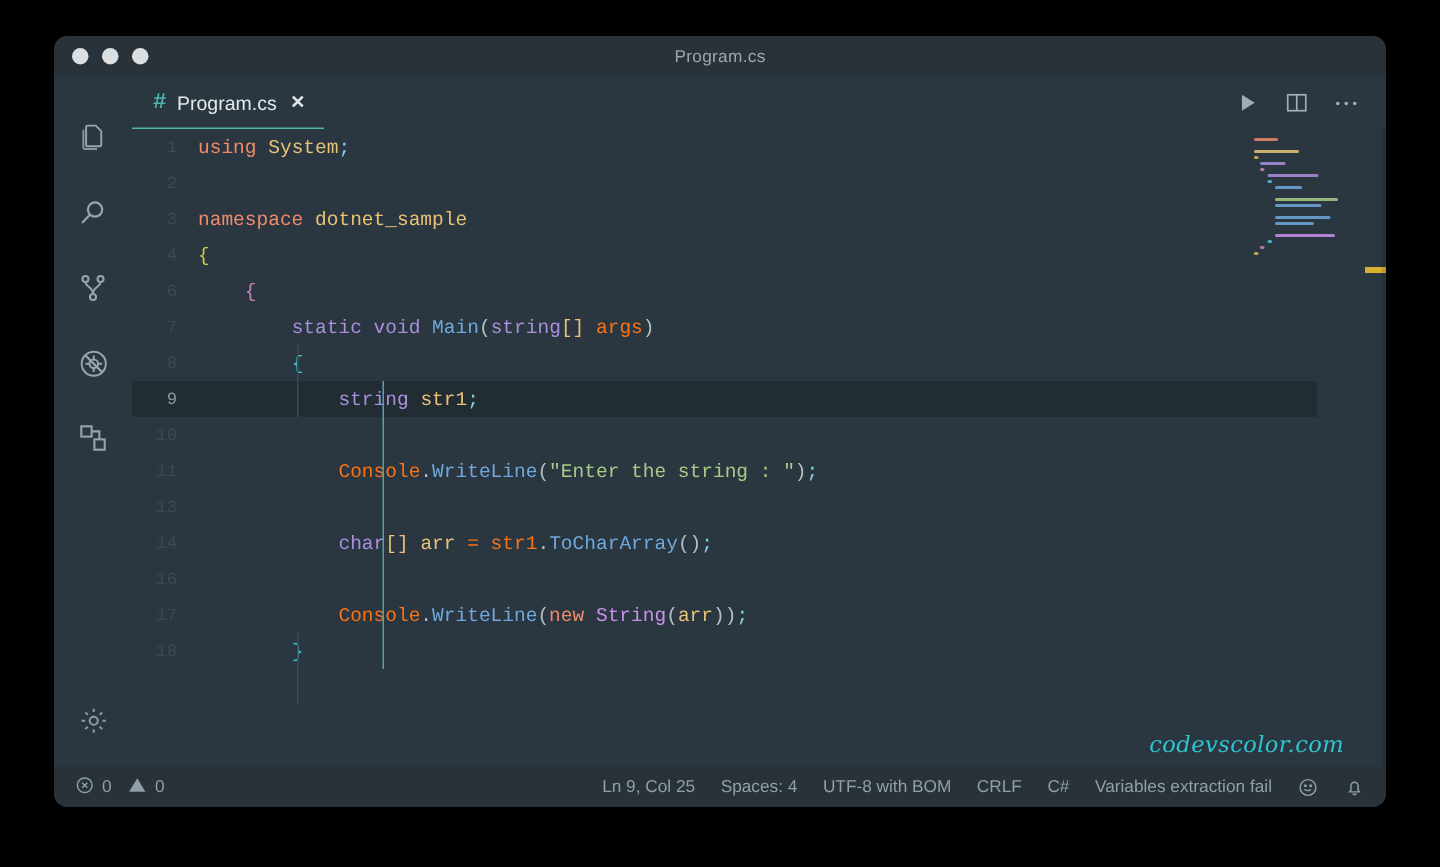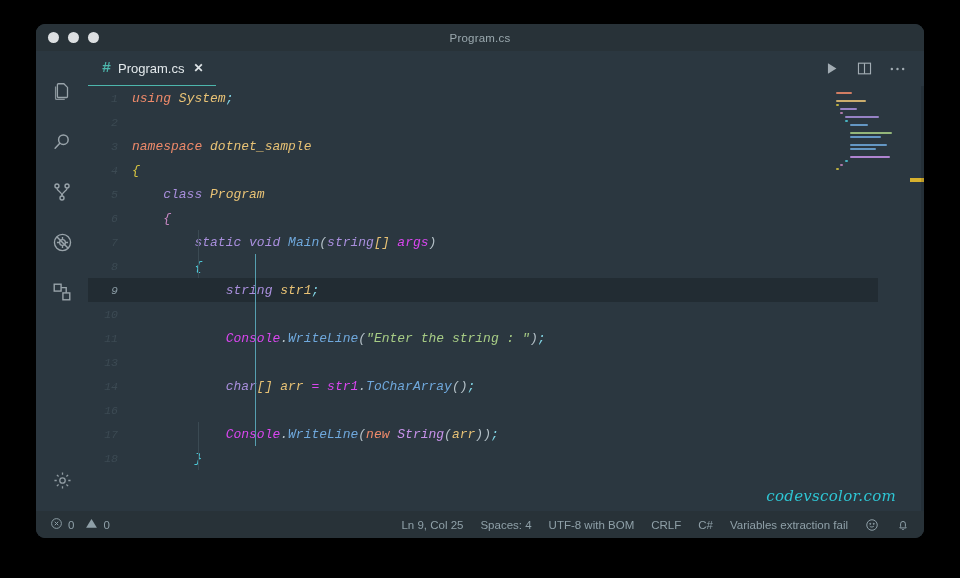--- a/index.html
+++ b/index.html
@@ -131,21 +131,20 @@
     height: 425px;
     background: #2b3740;
     overflow: hidden;
   }
   .code-area {
     position: absolute;
     left: 0; top: 0;
     width: 790px;
     font-family: "Liberation Mono", monospace;
     font-size: 13px;
-    font-style: italic;
   }
   .line {
     position: relative;
     height: 24px;
     display: flex;
     align-items: center;
     white-space: pre;
   }
   .line.active { background: #222c33; }
   .line.active .lnum { color: #8899a2; }
@@ -170,21 +169,21 @@
   .guide.cyan { background: #569fb0; }
 
   
   .k-orange { color: #ef8a6a; }
   .k-yellow { color: #e8c275; }
   .k-purple { color: #a98fdd; }
   .k-pink   { color: #c792ea; }
   .k-blue   { color: #6fa8dc; }
   .k-cyan   { color: #81d4e4; }
   .k-green  { color: #a7cc85; }
-  .k-plain  { color: #d946ef; }
+  .k-plain  { color: #f97316; }
   .k-punct  { color: #b4c0c7; }
   .br-yellow { color: #d6c441; }
   .br-purple { color: #c586c0; }
   .br-cyan   { color: #4ec9d8; }
 
   
   .minimap {
     position: absolute;
     right: 14px; top: 4px;
     width: 78px; height: 300px;
@@ -345,21 +344,20 @@
       </span>
     </div>
   </div>
 
   <div class="editor">
     <div class="code-area" id="code-lines">
         <div class="line"><span class="lnum">1</span><span class="ltext"><span class="k-orange">using</span><span class="k-plain"> </span><span class="k-yellow">System</span><span class="k-cyan">;</span></span></div>
         <div class="line"><span class="lnum">2</span><span class="ltext"></span></div>
         <div class="line"><span class="lnum">3</span><span class="ltext"><span class="k-orange">namespace</span><span class="k-plain"> </span><span class="k-yellow">dotnet_sample</span></span></div>
         <div class="line"><span class="lnum">4</span><span class="ltext"><span class="br-yellow">{</span></span></div>
-        <div class="line"><span class="lnum">5</span><span class="ltext"><span class="k-plain">    </span><span class="k-purple">class</span><span class="k-plain"> </span><span class="k-yellow">Program</span></span></div>
         <div class="line"><span class="lnum">6</span><span class="ltext"><span class="k-plain">    </span><span class="br-purple">{</span></span></div>
         <div class="line"><span class="lnum">7</span><span class="ltext"><span class="k-plain">        </span><span class="k-purple">static</span><span class="k-plain"> </span><span class="k-purple">void</span><span class="k-plain"> </span><span class="k-blue">Main</span><span class="k-punct">(</span><span class="k-purple">string</span><span class="k-yellow">[]</span><span class="k-plain"> </span><span class="k-plain">args</span><span class="k-punct">)</span></span></div>
         <div class="line"><span class="lnum">8</span><span class="ltext"><span class="k-plain">        </span><span class="br-cyan">{</span></span></div>
         <div class="line active"><span class="lnum">9</span><span class="ltext"><span class="k-plain">            </span><span class="k-purple">string</span><span class="k-plain"> </span><span class="k-yellow">str1</span><span class="k-cyan">;</span></span></div>
         <div class="line"><span class="lnum">10</span><span class="ltext"></span></div>
         <div class="line"><span class="lnum">11</span><span class="ltext"><span class="k-plain">            </span><span class="k-plain">Console</span><span class="k-punct">.</span><span class="k-blue">WriteLine</span><span class="k-punct">(</span><span class="k-green">"Enter the string : "</span><span class="k-punct">)</span><span class="k-cyan">;</span></span></div>
         <div class="line"><span class="lnum">13</span><span class="ltext"></span></div>
         <div class="line"><span class="lnum">14</span><span class="ltext"><span class="k-plain">            </span><span class="k-purple">char</span><span class="k-yellow">[]</span><span class="k-plain"> </span><span class="k-yellow">arr</span><span class="k-plain"> = </span><span class="k-plain">str1</span><span class="k-punct">.</span><span class="k-blue">ToCharArray</span><span class="k-punct">()</span><span class="k-cyan">;</span></span></div>
         <div class="line"><span class="lnum">16</span><span class="ltext"></span></div>
         <div class="line"><span class="lnum">17</span><span class="ltext"><span class="k-plain">            </span><span class="k-plain">Console</span><span class="k-punct">.</span><span class="k-blue">WriteLine</span><span class="k-punct">(</span><span class="k-orange">new</span><span class="k-plain"> </span><span class="k-pink">String</span><span class="k-punct">(</span><span class="k-yellow">arr</span><span class="k-punct">))</span><span class="k-cyan">;</span></span></div>

